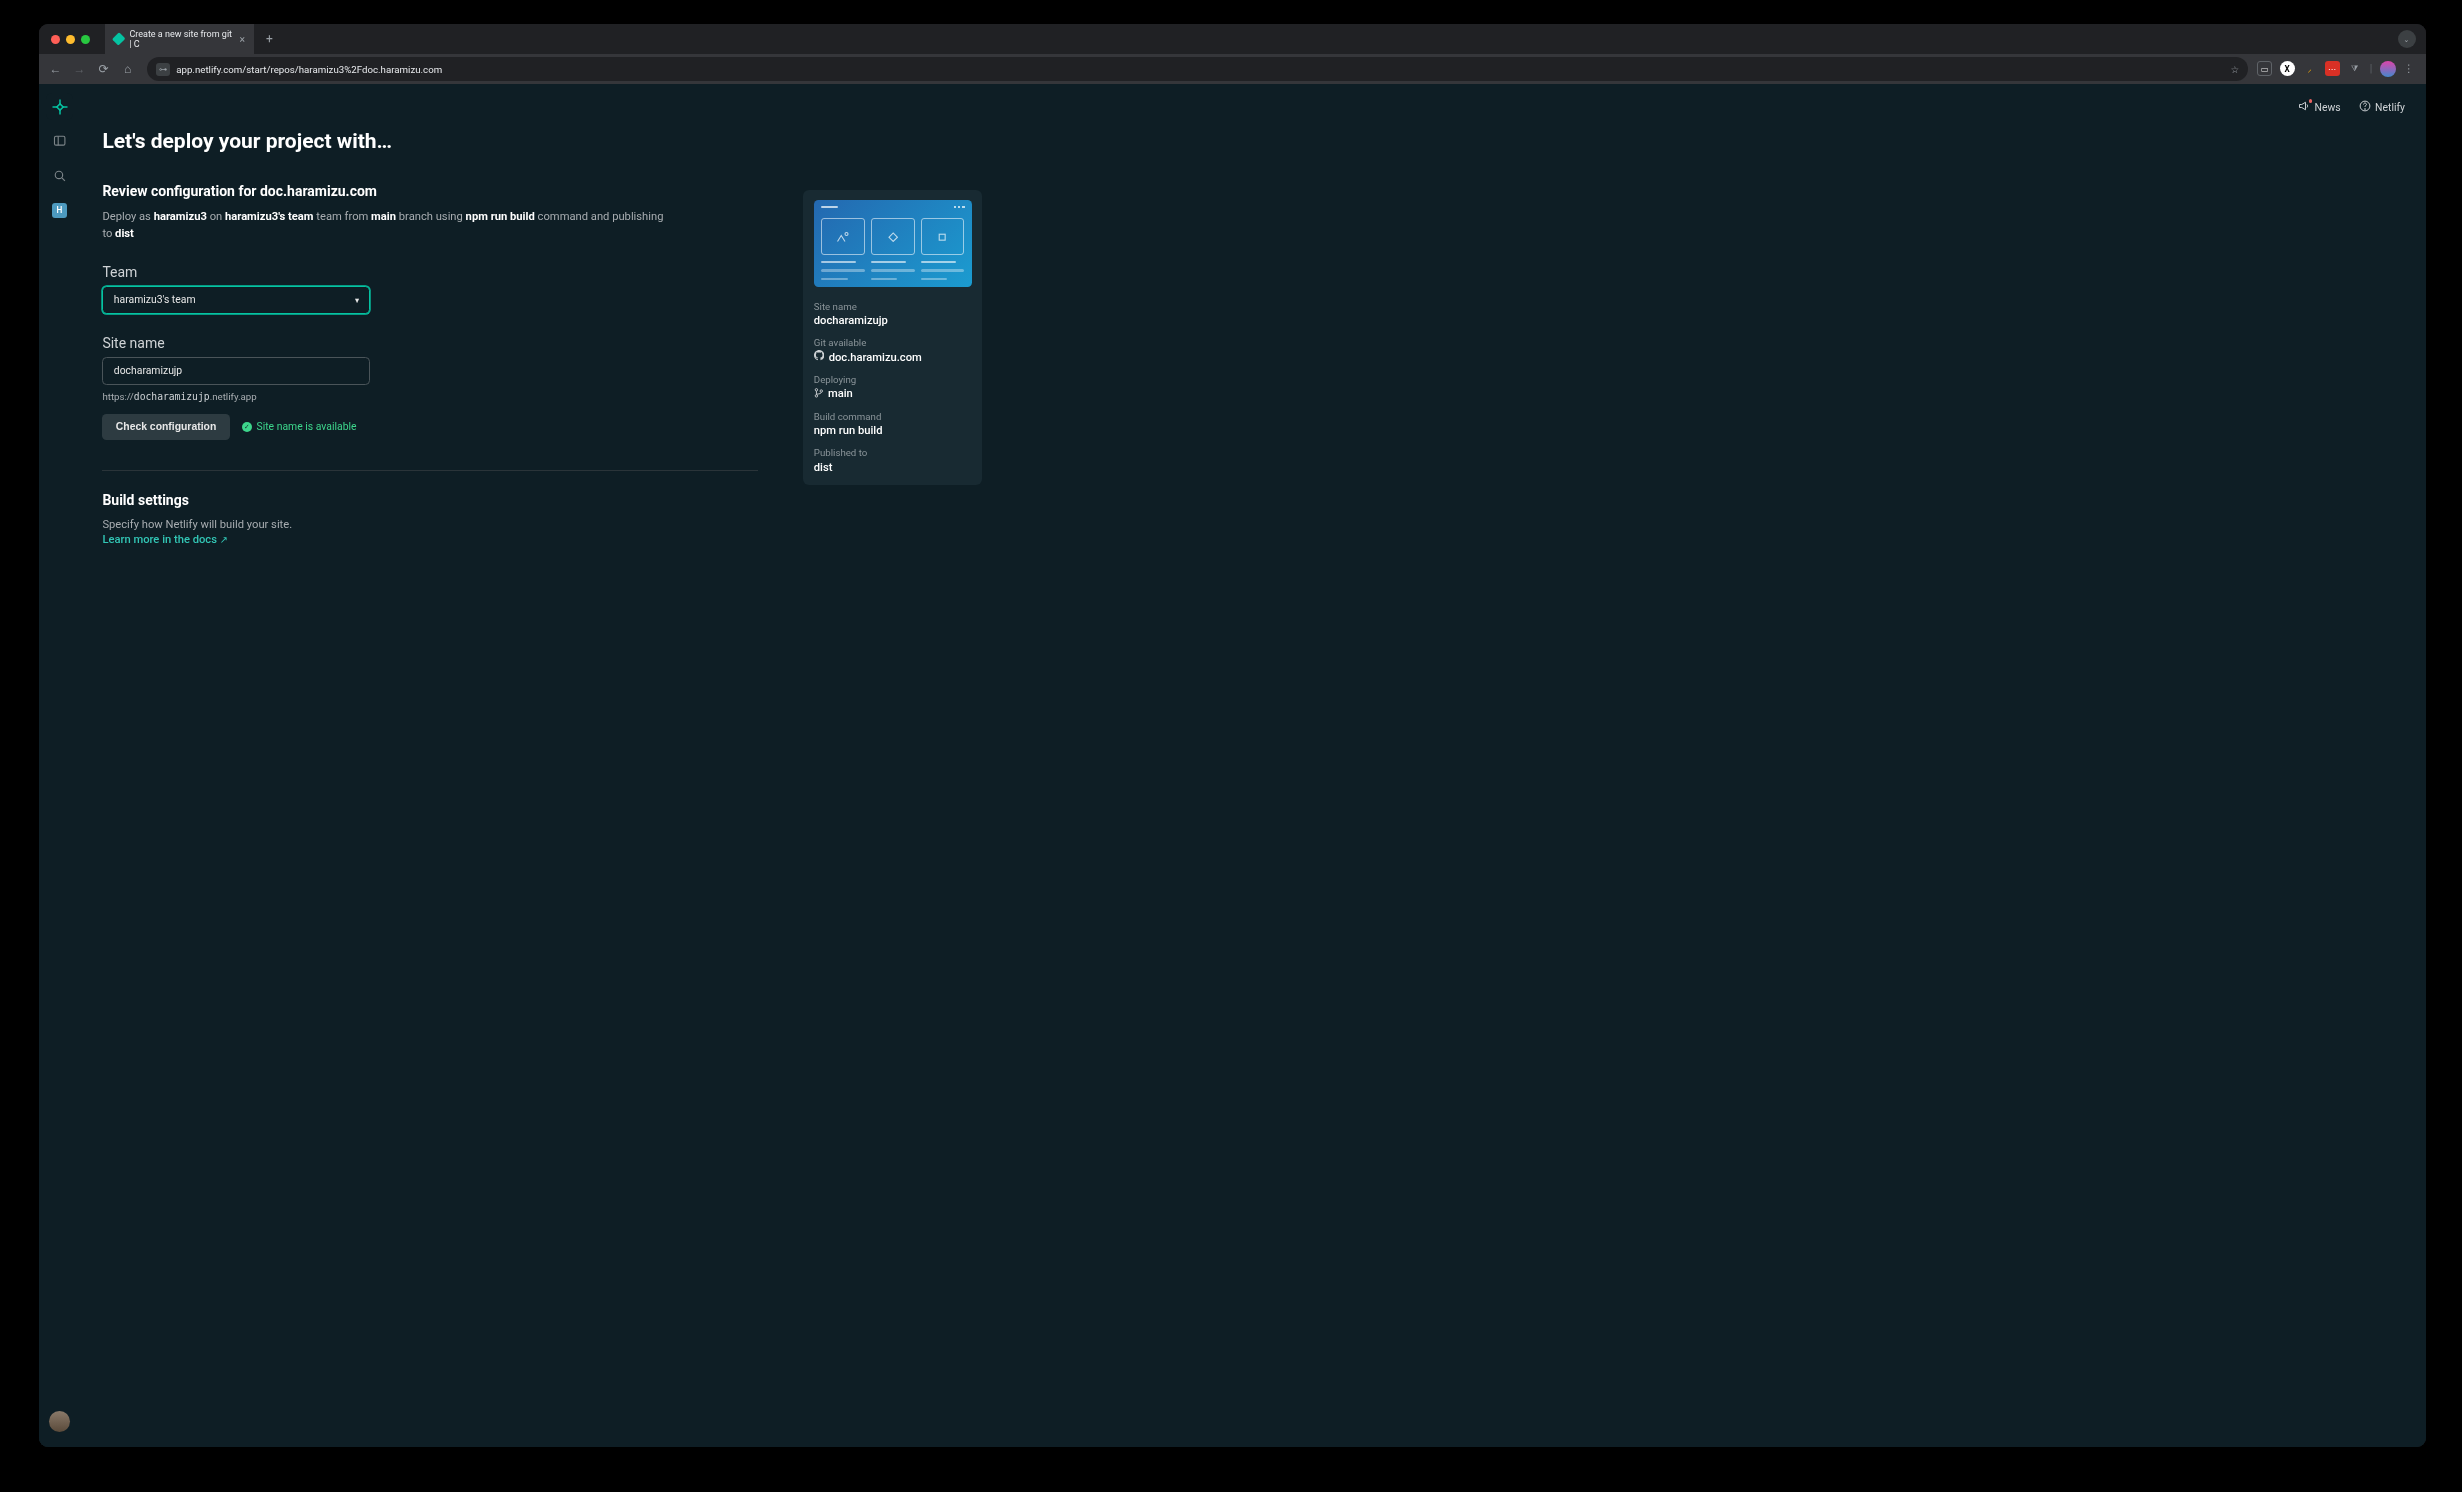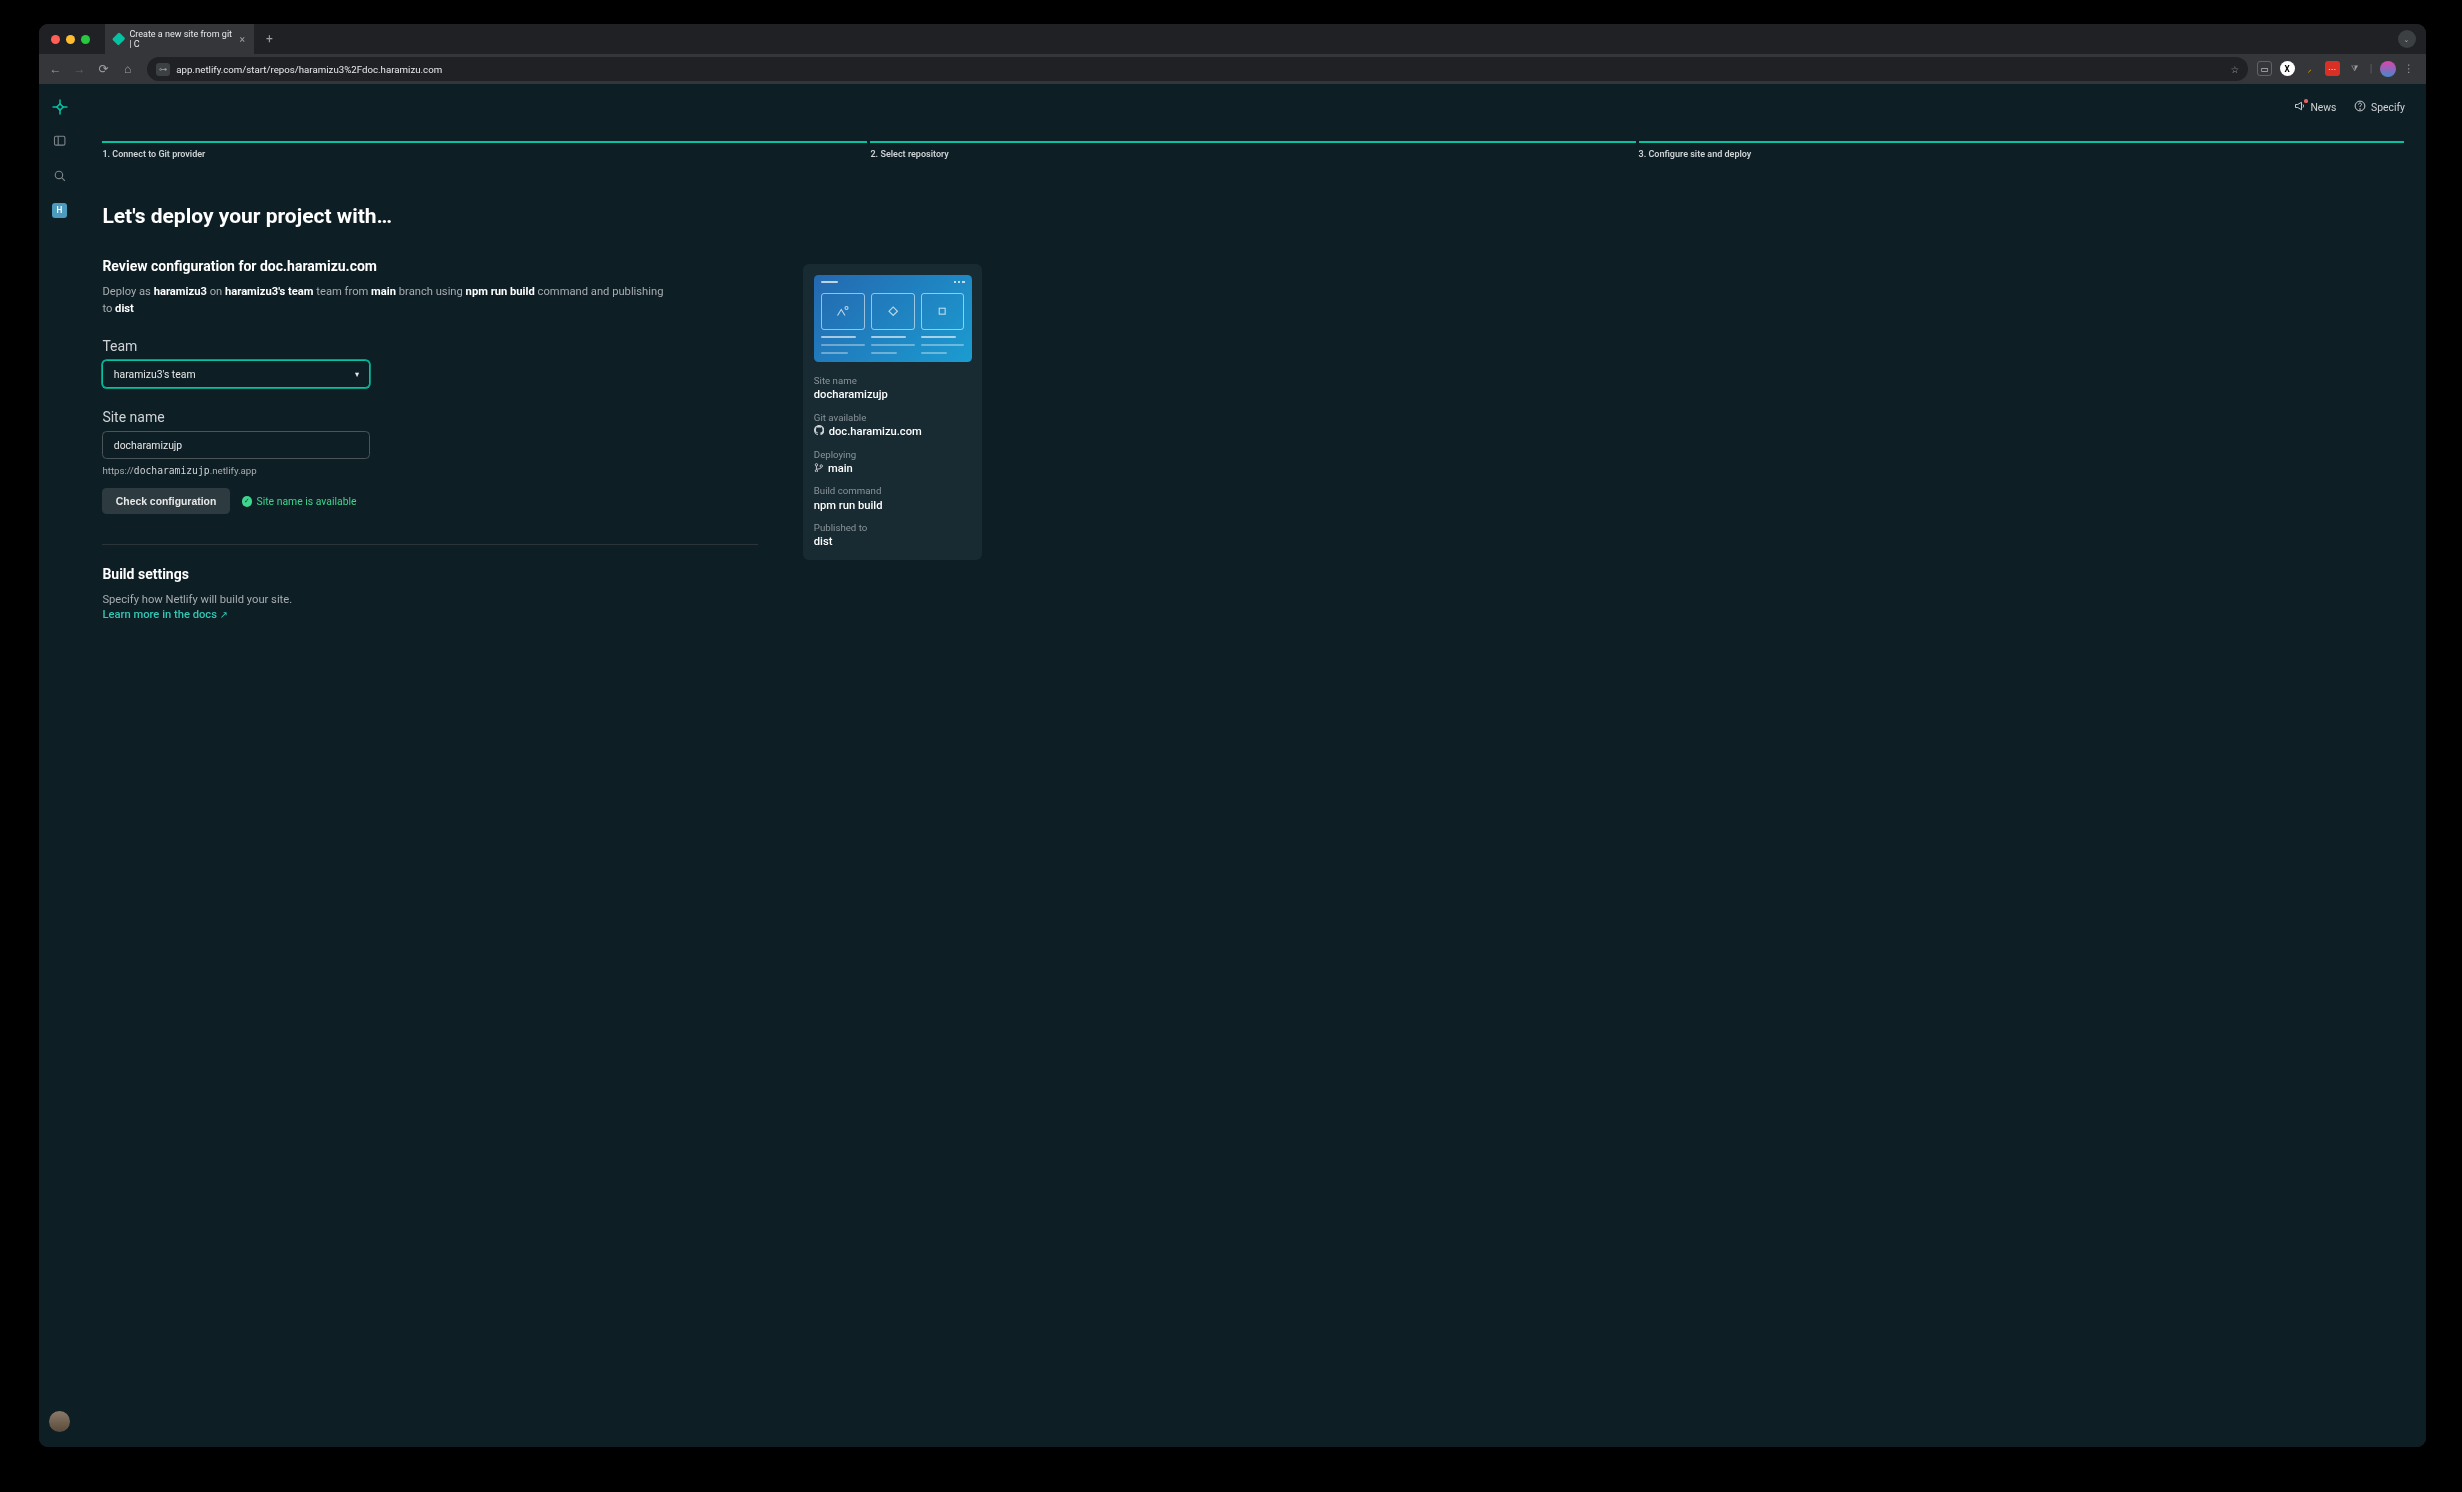--- a/index.html
+++ b/index.html
@@ -252,38 +252,24 @@
           <span>News</span>
         </div>
         <div class="top-link">
           <span>
             <svg width="12" height="12" viewBox="0 0 16 16" fill="none" stroke="currentColor" stroke-width="1.3">
                 <circle cx="8" cy="8" r="6.5"></circle>
                 <path d="M6 6c0-1 1-2 2-2s2 1 2 2-1 1.5-2 2v1"></path>
                 <circle cx="8" cy="12" r=".5" fill="currentColor"></circle>
               </svg>
           </span>
-          <span>Specify</span>
+          <span>Netlify</span>
         </div>
       </div>
 
-      <div class="stepper">
-        <div class="step">
-          <div class="step-bar"></div>
-          <div class="step-label">1. Connect to Git provider</div>
-        </div>
-        <div class="step">
-          <div class="step-bar"></div>
-          <div class="step-label">2. Select repository</div>
-        </div>
-        <div class="step">
-          <div class="step-bar"></div>
-          <div class="step-label">3. Configure site and deploy</div>
-        </div>
-      </div>
 
       <div class="main-grid">
         <div class="main-left">
           <h1>Let's deploy your project with…</h1>
 
           <h2>Review configuration for doc.haramizu.com</h2>
           <p class="desc">
             <span>Deploy as </span><strong>haramizu3</strong><span> on </span><strong>haramizu3's team</strong><span> team from </span><strong>main</strong><span> branch using </span><strong>npm run build</strong><span> command and publishing to </span><strong>dist</strong>
           </p>
 

